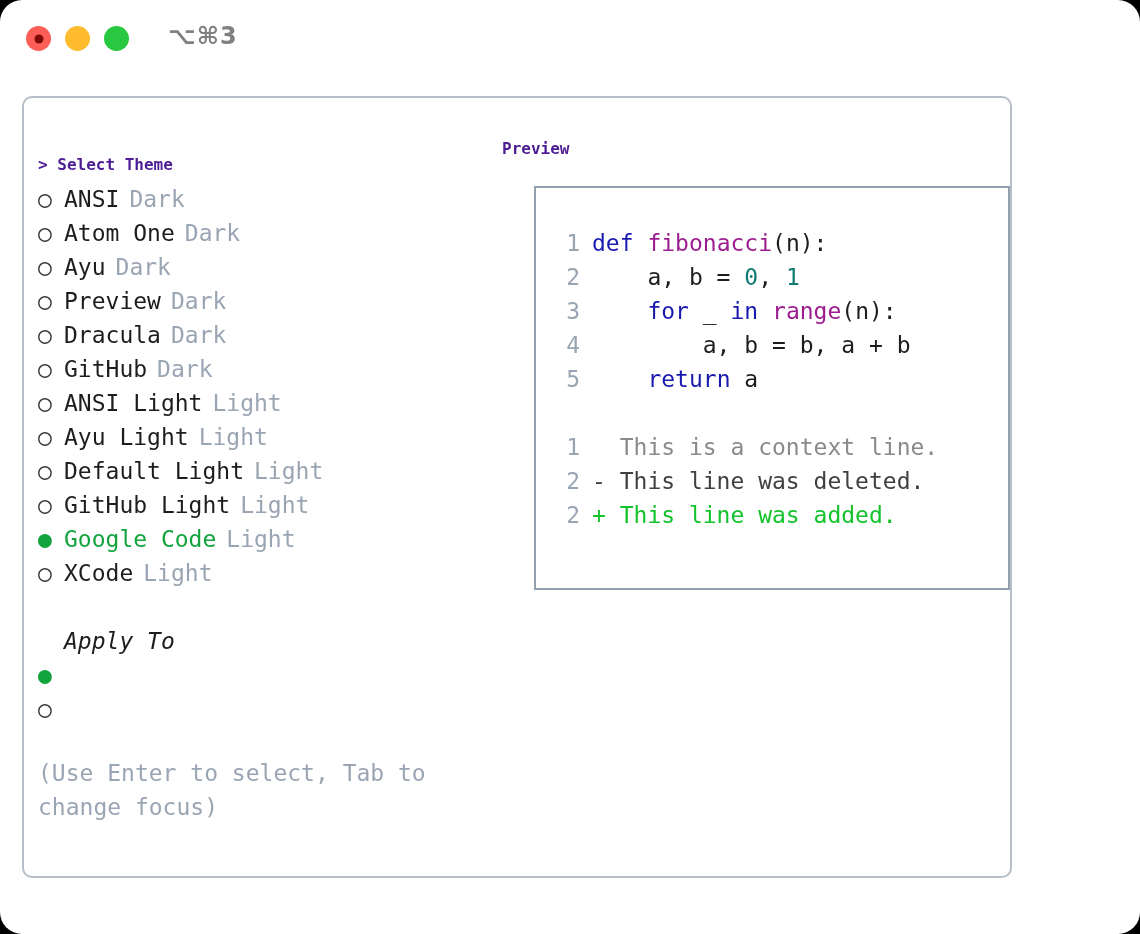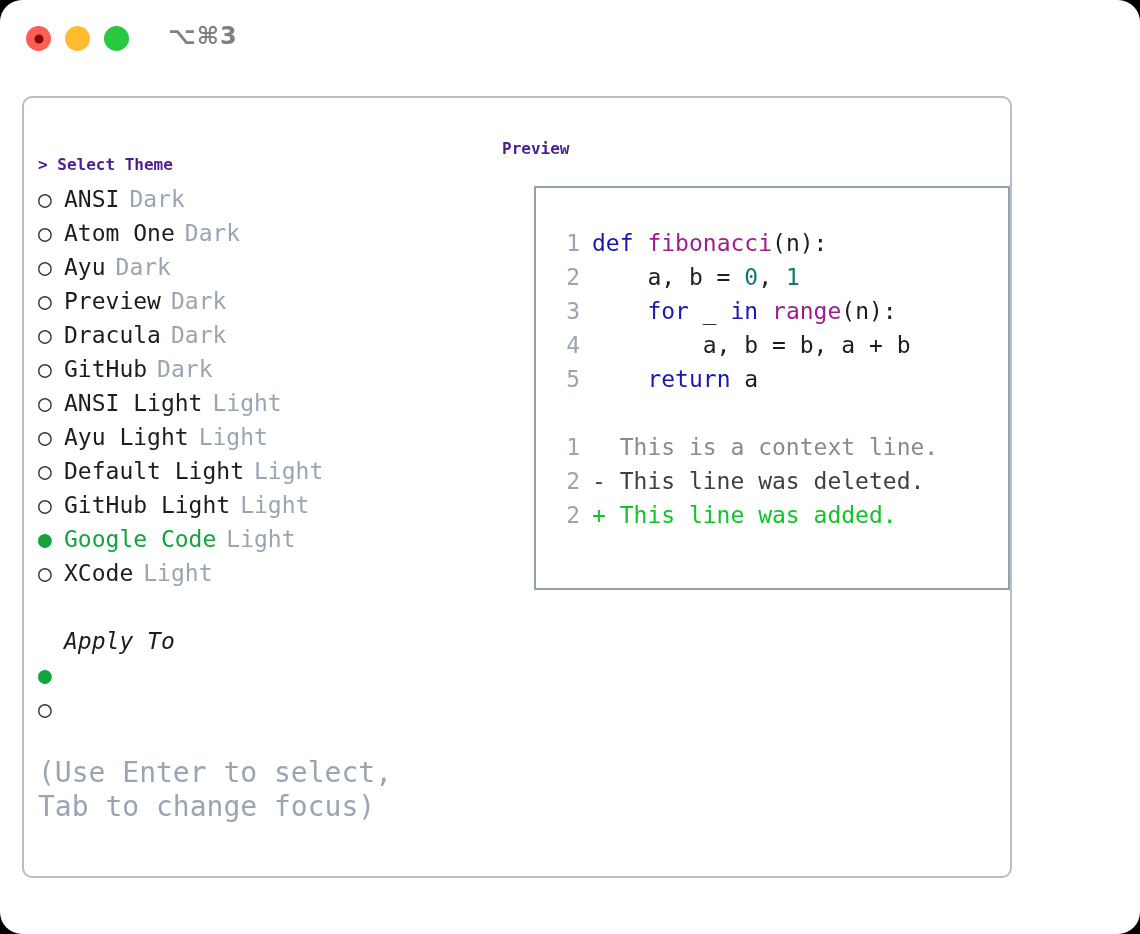--- a/index.html
+++ b/index.html
@@ -142,21 +142,21 @@
     font-size: 23px;
     white-space: pre;
     color: #1d1d1d;
     font-style: italic;
   }
   .apply-head .marker { color: transparent; }
 
   
   .hint {
     margin-top: 30px;
-    font-size: 28px;
+    font-size: 23px;
     line-height: 34px;
     color: #9aa5b3;
     width: 420px;
     white-space: pre-wrap;
   }
 
   
   .codebox {
     position: absolute;
     left: 32px;

